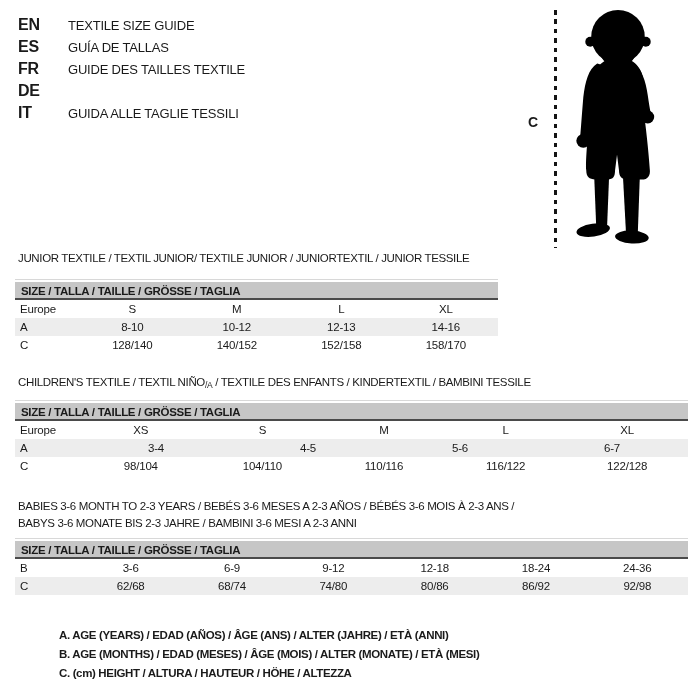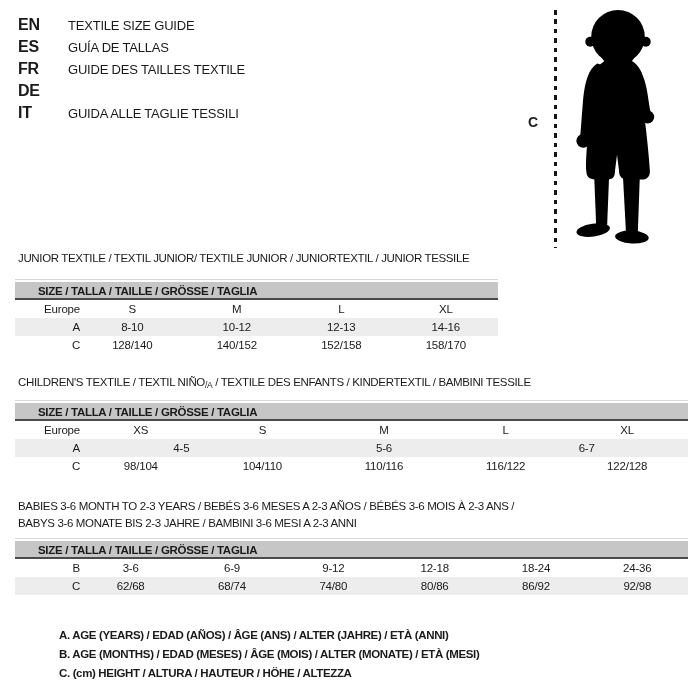--- a/index.html
+++ b/index.html
@@ -40,25 +40,25 @@
     border-top:1px solid #d8d8d8; padding-top:2px;
     font-size:11.5px; letter-spacing:-0.2px;
   }
   .t-junior { top:279px; width:483px; }
   .t-children { top:400px; width:673px; }
   .t-babies { top:538px; width:673px; }
 
   .size-header {
     height:18px; line-height:18px; background:#c6c6c6;
     border-bottom:2px solid #4a4a4a;
-    padding-left:23px; font-weight:bold; letter-spacing:-0.3px;
+    padding-left:6px; font-weight:bold; letter-spacing:-0.3px;
   }
   .trow { display:flex; height:18px; line-height:18px; }
   .trow.alt { background:#ededed; }
-  .tlabel { width:65px; padding-left:5px;text-align:right; }
+  .tlabel { width:65px; padding-left:5px; }
   .tcell { flex:1; text-align:center; }
 
   
   .legend { position:absolute; left:18px; top:626px; }
   .legend-line {
     font-size:11.5px; font-weight:bold; letter-spacing:-0.35px;
     line-height:19px; white-space:nowrap;margin-left:41px;
   }
 </style>
 </head>
@@ -151,20 +151,21 @@
   <div class="trow">
     <div class="tlabel">Europe</div>
     <div class="tcell">XS</div>
     <div class="tcell">S</div>
     <div class="tcell">M</div>
     <div class="tcell">L</div>
     <div class="tcell">XL</div>
   </div>
   <div class="trow alt">
     <div class="tlabel">A</div>
+    <div class="tcell">3-4</div>
     <div class="tcell">4-5</div>
     <div class="tcell">5-6</div>
     <div class="tcell">6-7</div>
   </div>
   <div class="trow">
     <div class="tlabel">C</div>
     <div class="tcell">98/104</div>
     <div class="tcell">104/110</div>
     <div class="tcell">110/116</div>
     <div class="tcell">116/122</div>

